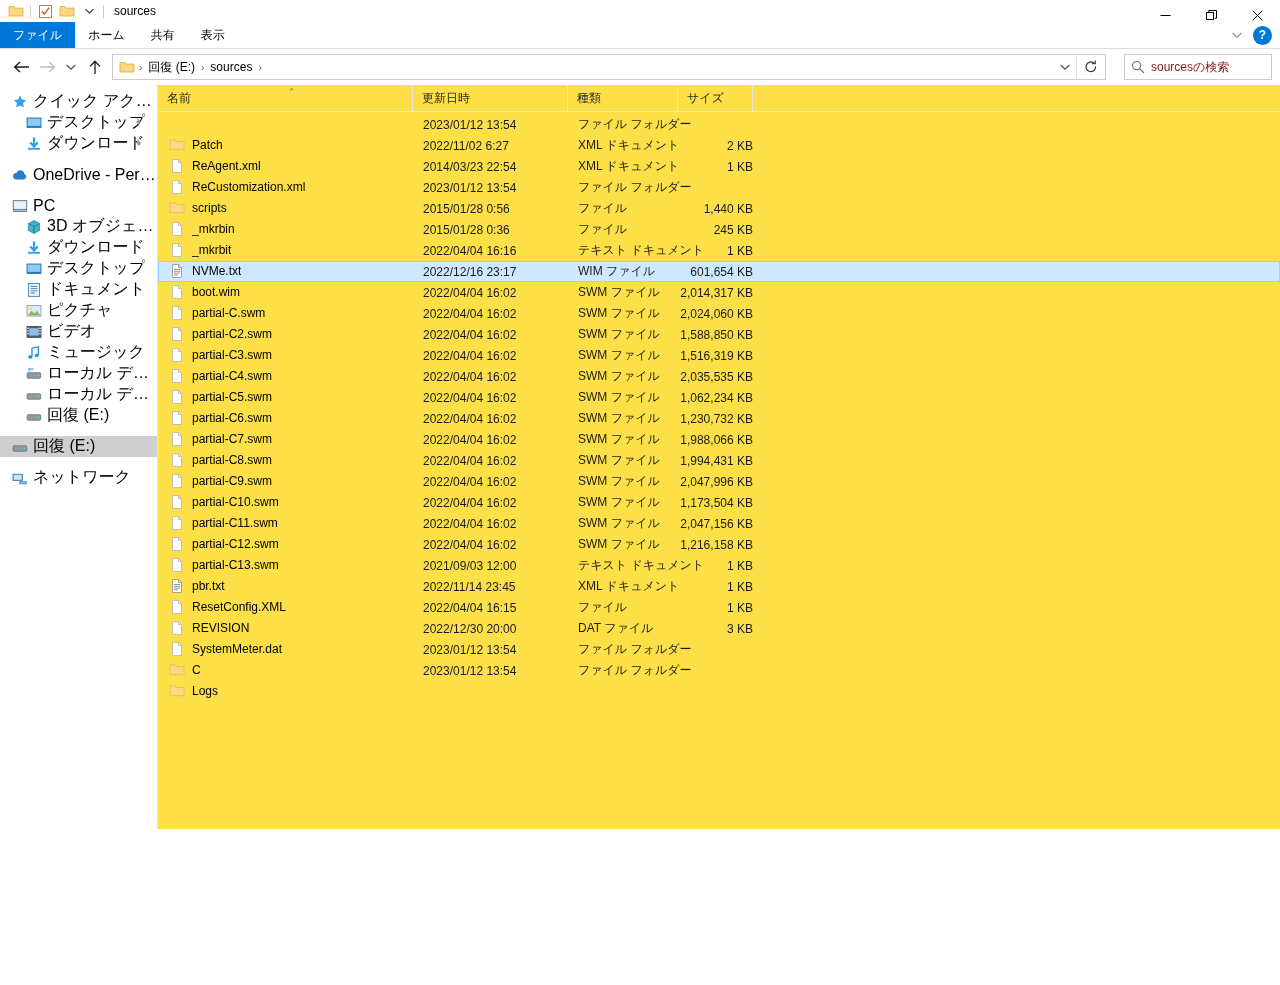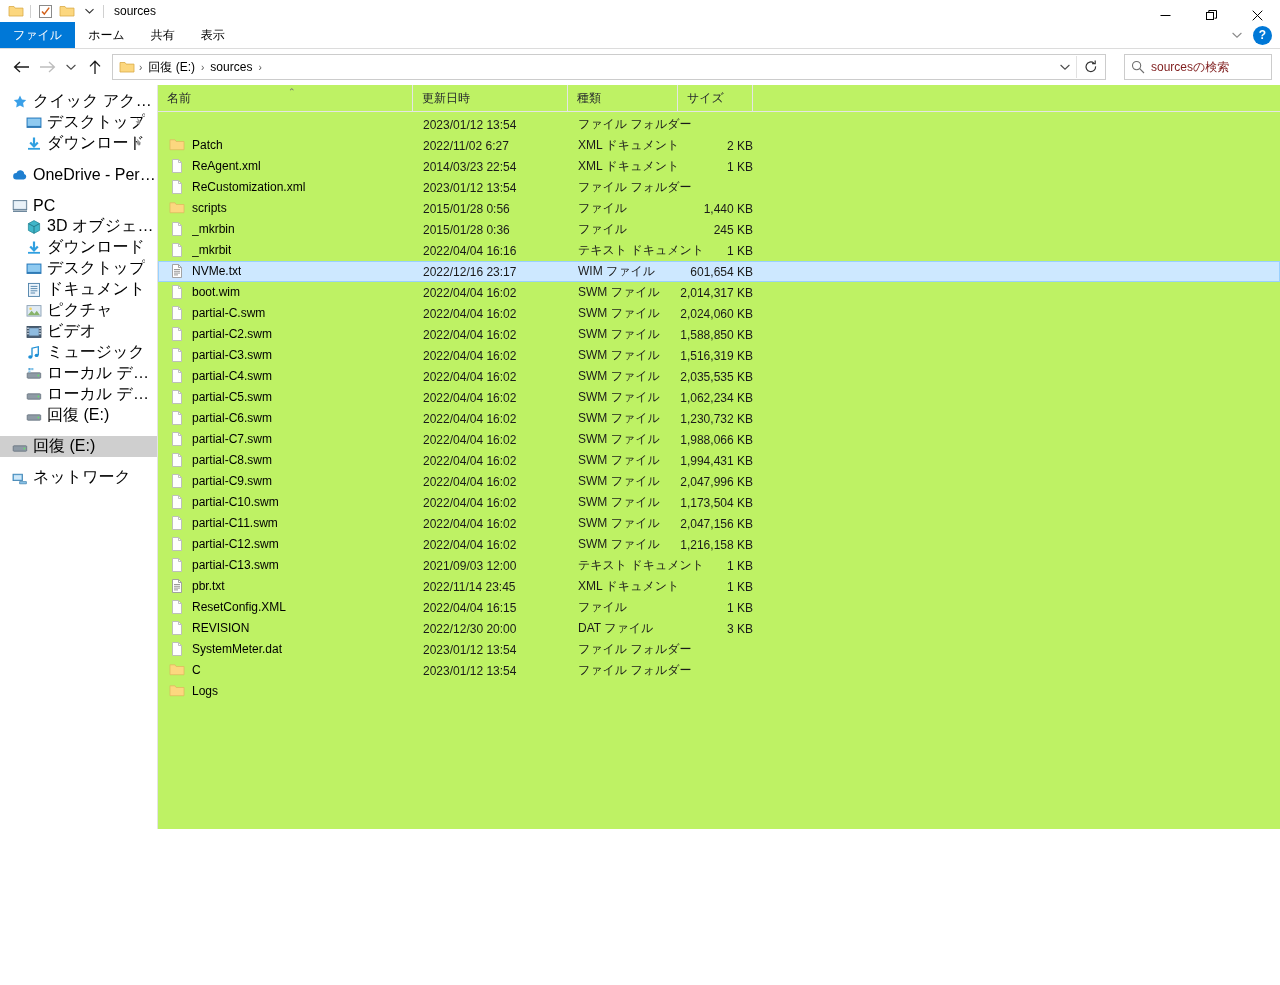--- a/index.html
+++ b/index.html
@@ -210,21 +210,21 @@
   .ind-0 { padding-left: 12px; }
   .ind-1 { padding-left: 26px; }
   .nav-gap { height: 10px; }
 
   
   .listpane {
     flex: 1;
     min-width: 0;
     display: flex;
     flex-direction: column;
-    background: #bef264;
+    background: #fde047;
     overflow: hidden;
   }
   .colheader {
     height: 26px;
     display: flex;
     align-items: stretch;
     border-bottom: 1px solid #e5e5e5;
     flex: none;
     position: relative;
   }

